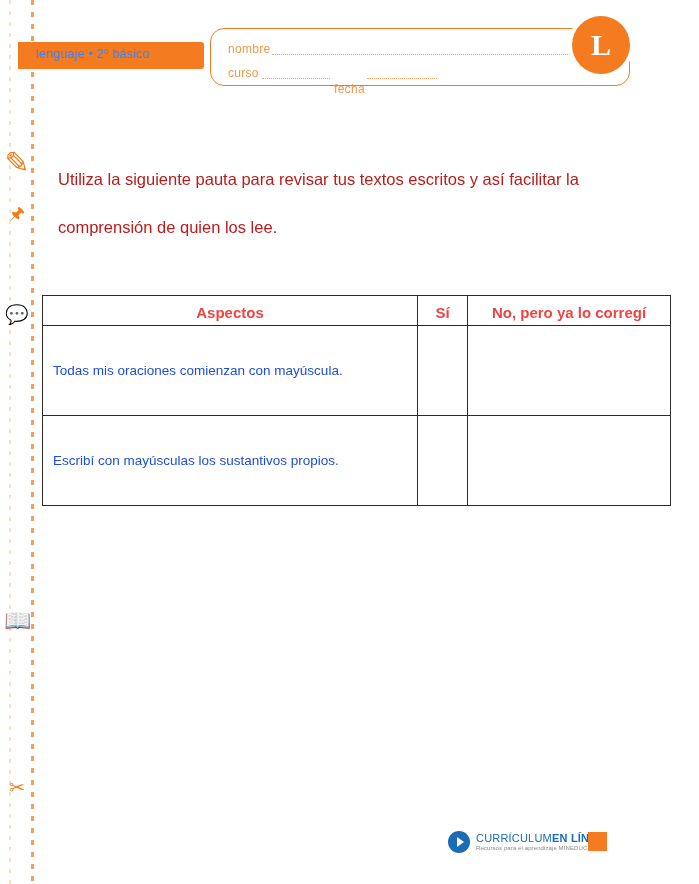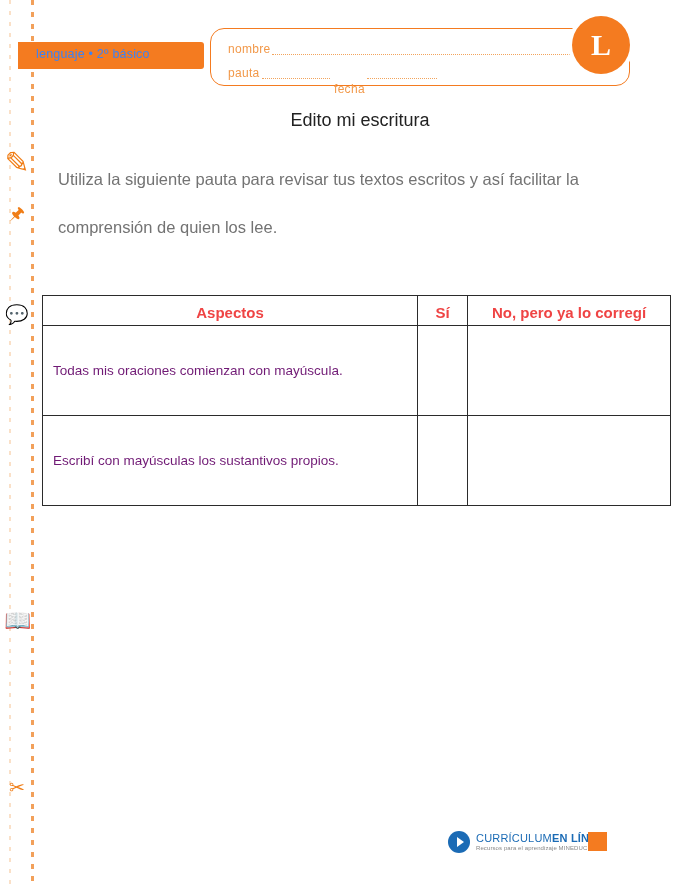--- a/index.html
+++ b/index.html
@@ -135,21 +135,21 @@
     text-align: center;
     font-size: 18px;
     color: #222222;
   }
   .intro {
     position: absolute;
     left: 58px;
     top: 155px;
     width: 600px;
     font-size: 16.5px;
-    color: #737373;
+    color: #b91c1c;
     line-height: 48px;
   }
 
   
   .rubric {
     position: absolute;
     left: 42px;
     top: 295px;
     width: 628px;
     border-collapse: collapse;
@@ -170,21 +170,21 @@
   }
   .col-aspect { width: 375px; }
   .col-si { width: 50px; }
   .col-no { width: 203px; }
 
   .head-row th { vertical-align: top; padding-top: 8px; }
   .head-cell-tall { height: 72px; }
 
   .rubric td.aspect-cell {
     font-size: 13.5px;
-    color: #701a75;
+    color: #1d4ed8;
     padding: 6px 8px 6px 10px;
     line-height: 24px;
     margin-left: 17px;
   }
   .row-h { height: 90px; }
 
   
   .footer {
     position: absolute;
     left: 448px;
@@ -238,28 +238,27 @@
     <div class="left-icon" style="top:610px; font-size:22px;">📖</div>
     <div class="left-icon" style="top:778px; font-size:19px;">✂</div>
   </div>
 
   <div class="header-band"></div>
   <div class="header-band-label">lenguaje  •  2º básico</div>
 
   <div class="name-box"></div>
   <div class="field f-nombre">nombre</div>
   <div class="field-line l-nombre"></div>
-  <div class="field f-curso">pauta</div>
+  <div class="field f-curso">curso</div>
   <div class="field-line l-curso"></div>
   <div class="field f-fecha">fecha</div>
   <div class="field-line l-fecha"></div>
 
   <div class="badge">L</div>
 
-  <div class="doc-title">Edito mi escritura</div>
   <div class="intro">Utiliza la siguiente pauta para revisar tus textos escritos y así facilitar la comprensión de quien los lee.</div>
 
   <table class="rubric">
     <colgroup>
       <col class="col-aspect">
         <col class="col-si">
         <col class="col-no">
     </colgroup>
     <thead>
       <tr class="head-row">

